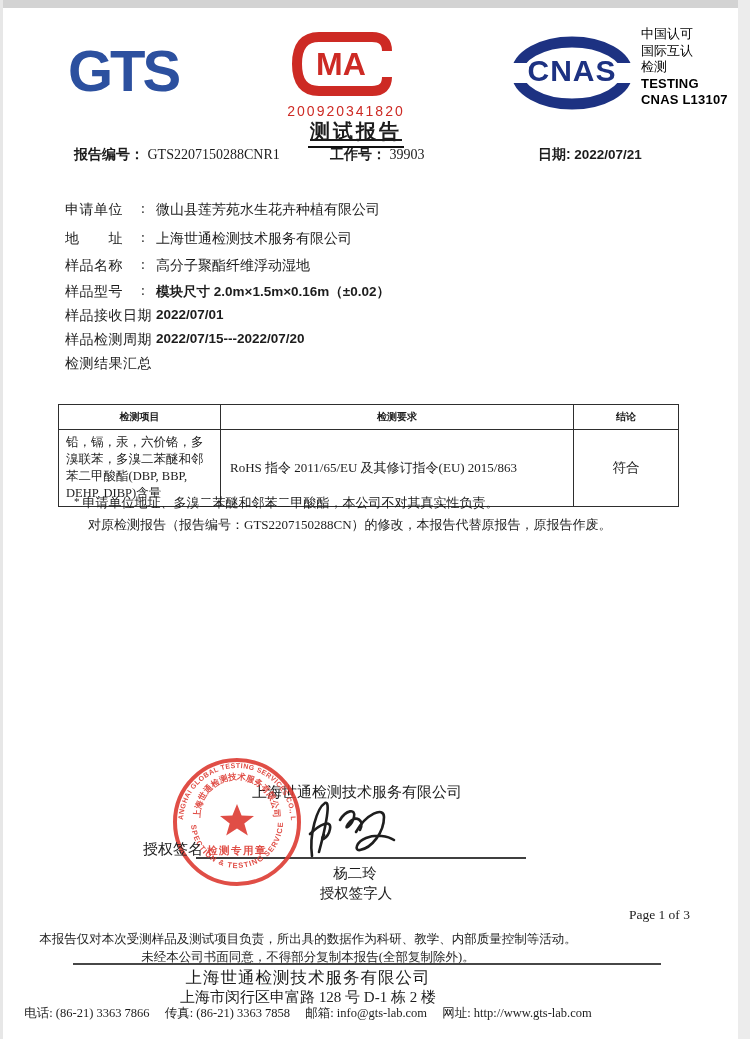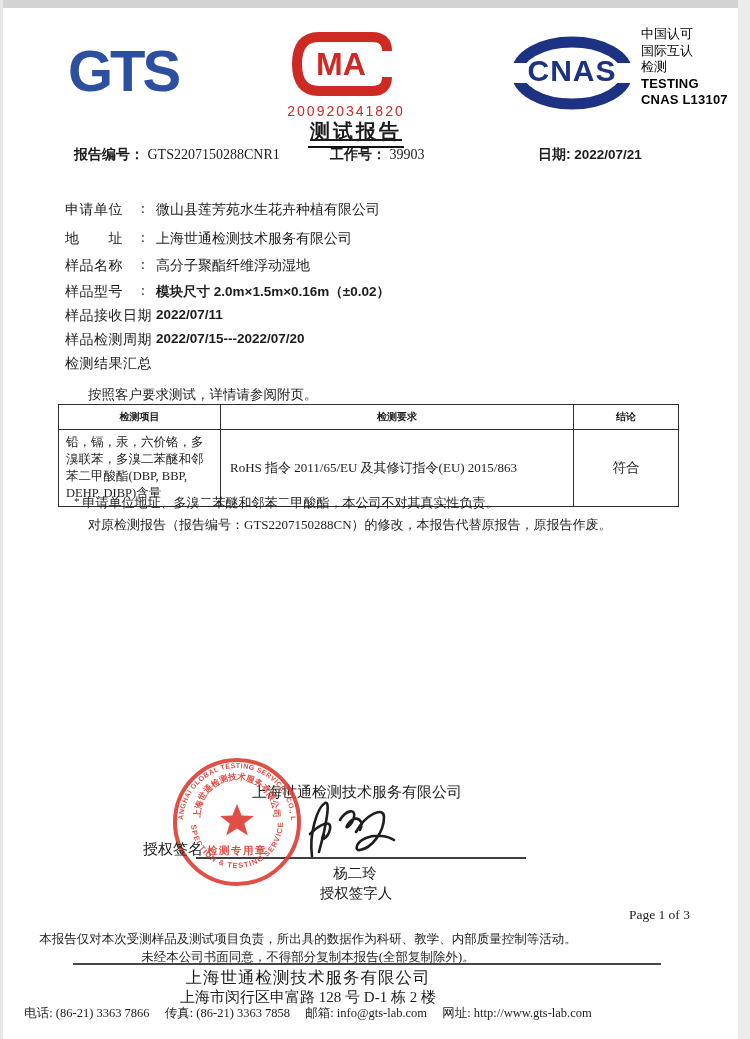--- a/index.html
+++ b/index.html
@@ -147,34 +147,33 @@
     <span class="ival">高分子聚酯纤维浮动湿地</span>
   </div>
   <div class="inforow" style="top:283px;">
     <span class="ilabel">样品型号</span>
     <span class="icolon">:</span>
     <span class="ival num">模块尺寸 2.0m×1.5m×0.16m（±0.02）</span>
   </div>
   <div class="inforow" style="top:307px;">
     <span class="ilabel">样品接收日期</span>
     <span class="icolon">:</span>
-    <span class="ival num">2022/07/11</span>
+    <span class="ival num">2022/07/01</span>
   </div>
   <div class="inforow" style="top:331px;">
     <span class="ilabel">样品检测周期</span>
     <span class="icolon">:</span>
     <span class="ival num">2022/07/15---2022/07/20</span>
   </div>
   <div class="inforow" style="top:355px;">
     <span class="ilabel">检测结果汇总</span>
     <span class="icolon">:</span>
     <span class="ival"></span>
   </div>
 
-  <div class="abs pretable-note">按照客户要求测试，详情请参阅附页。</div>
 
   <table class="results">
     <colgroup>
         <col style="width:162px">
         <col style="width:353px">
         <col style="width:105px">
       </colgroup>
     <tbody>
         <tr>
       <th>检测项目</th>

